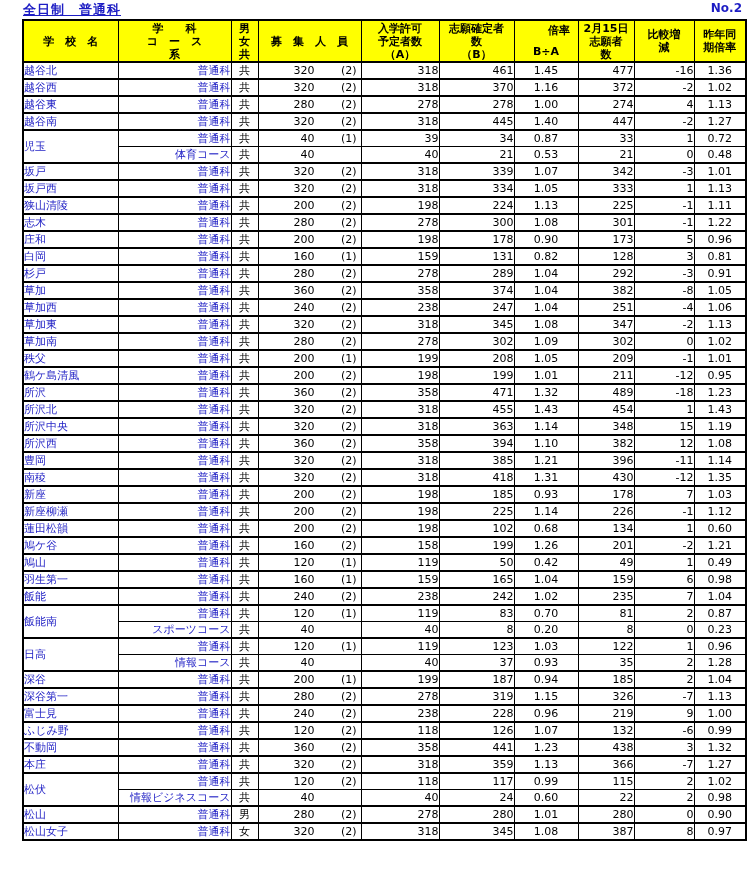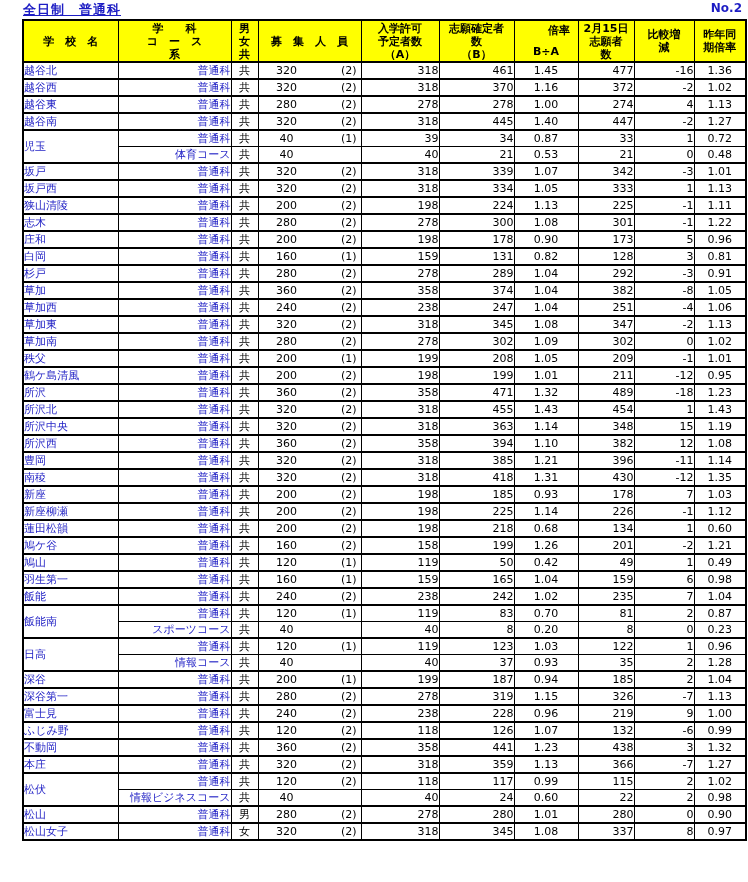--- a/index.html
+++ b/index.html
@@ -50,21 +50,21 @@
   tbody.group tr{height:16px;}
   tbody.group td{font-size:11px;line-height:15px;vertical-align:middle;}
 
   td.school{
     color:var(--blue);text-align:left;padding-left:9px;
     vertical-align:top;line-height:15px;
   }
   td.course{color:var(--blue);text-align:right;padding-left:2px;}
   td.gender{text-align:center;}
   td.capacity .cap{display:flex;align-items:center;}
-  td.capacity .cap-num{flex:1;text-align:center;}
+  td.capacity .cap-num{flex:1;text-align:right;}
   td.capacity .cap-paren{width:42px;text-align:right;padding-right:4px;}
   td.num{text-align:right;padding-right:4px;}
   td.ratio{text-align:center;margin-top:19px;}
   td.lastyear{text-align:center;}
 
   .logo{
     position:absolute;right:3px;bottom:4px;
     color:var(--logo-gray);
   }
   .logo .logo-ruby{
@@ -659,21 +659,21 @@
           <td class="school" rowspan="1">蓮田松韻</td>
           <td class="course">普通科</td>
           <td class="gender">共</td>
           <td class="capacity">
             <div class="cap">
               <span class="cap-num">200</span>
               <span class="cap-paren">(2)</span>
             </div>
           </td>
           <td class="num">198</td>
-          <td class="num">218</td>
+          <td class="num">102</td>
           <td class="ratio">0.68</td>
           <td class="num">134</td>
           <td class="num">1</td>
           <td class="lastyear">0.60</td>
         </tr>
       </tbody>
       <tbody class="group">
         <tr>
           <td class="school" rowspan="1">鳩ケ谷</td>
           <td class="course">普通科</td>
@@ -994,21 +994,21 @@
           <td class="gender">女</td>
           <td class="capacity">
             <div class="cap">
               <span class="cap-num">320</span>
               <span class="cap-paren">(2)</span>
             </div>
           </td>
           <td class="num">318</td>
           <td class="num">345</td>
           <td class="ratio">1.08</td>
-          <td class="num">337</td>
+          <td class="num">387</td>
           <td class="num">8</td>
           <td class="lastyear">0.97</td>
         </tr>
       </tbody>
     </table>
 
 
 </div>
 
 </body></html>

